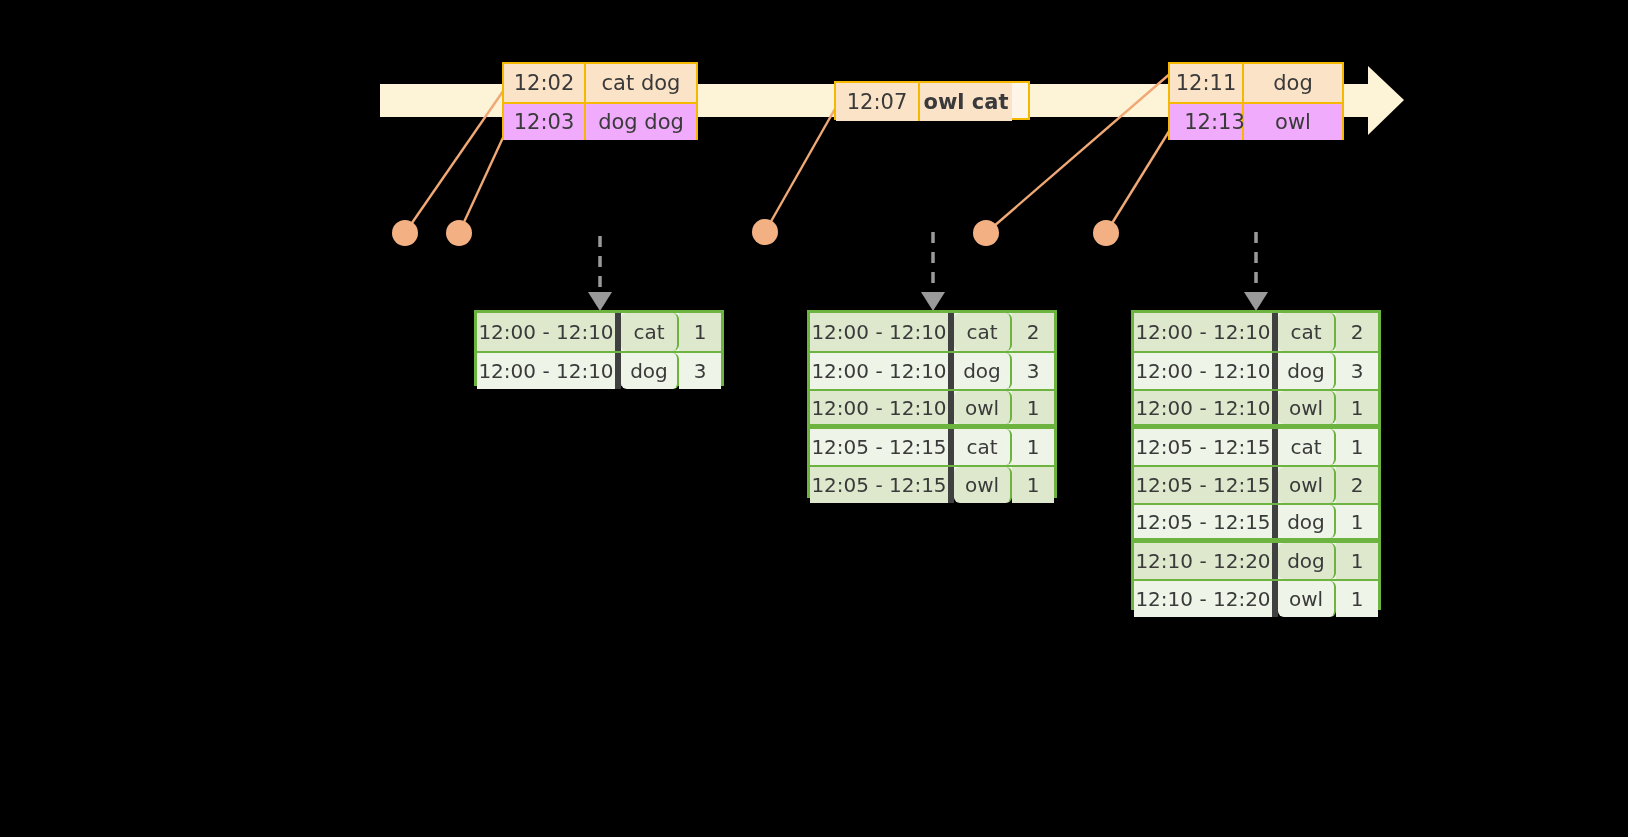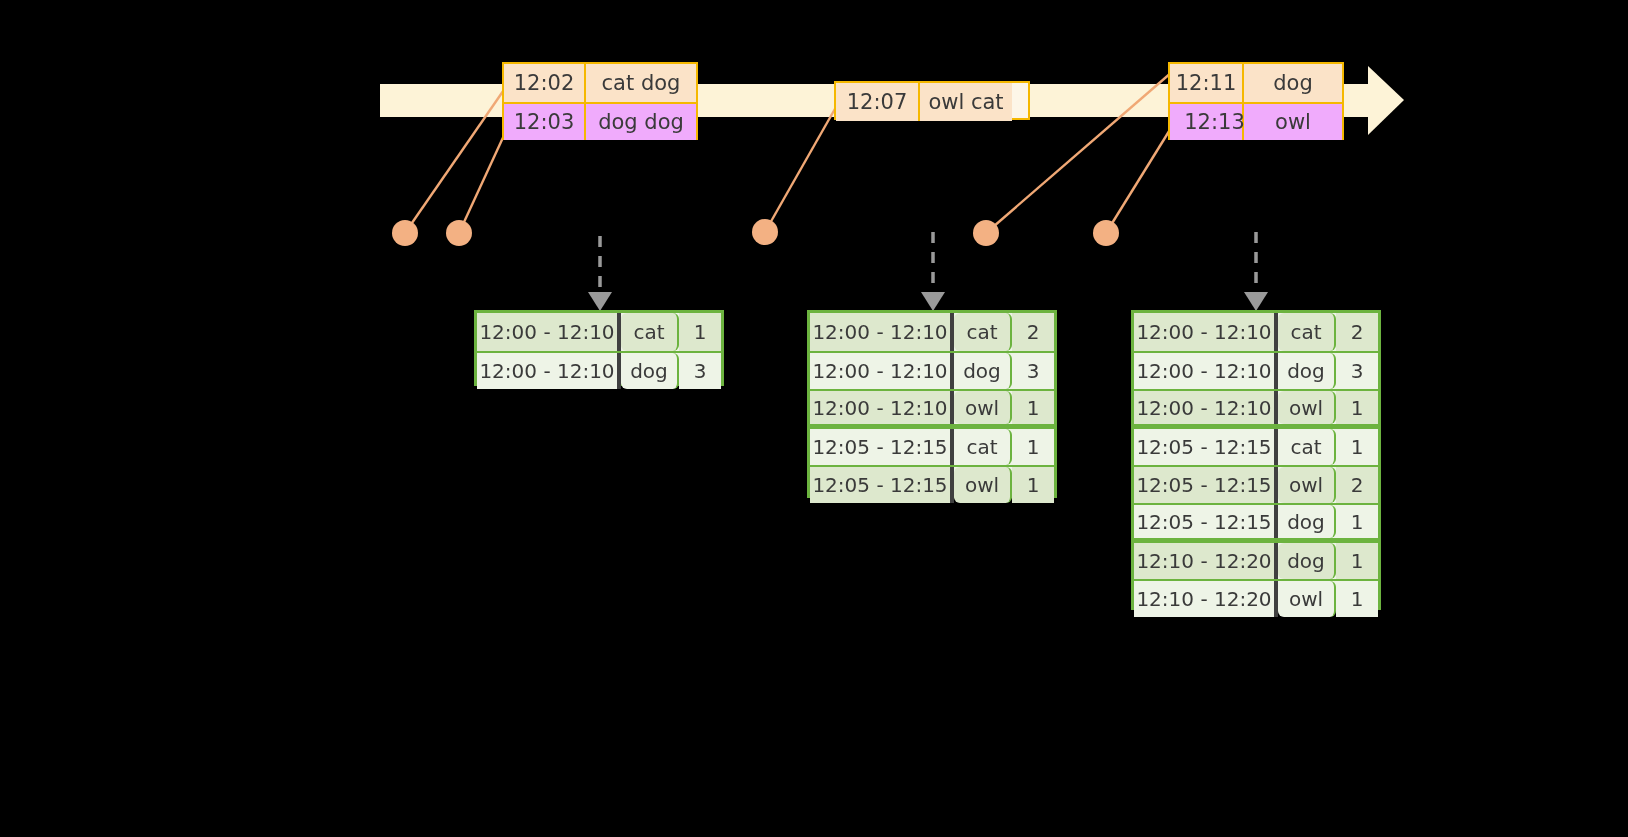--- a/index.html
+++ b/index.html
@@ -79,21 +79,21 @@
   .res-row.g .cell { background: #dde8cd; }
   .res-row.w .cell { background: #eef4e7; }
   .res-row .cell {
     display: flex;
     align-items: center;
     justify-content: center;
     font-size: 20px;
     color: #3a3a3a;
     box-sizing: border-box;
   }
-  .res-row .cell.win  { border-right: 4px solid #404040; }
+  .res-row .cell.win  { border-right: 6px solid #404040; }
   .res-row .cell.key  { border-right: 2px solid #6cb33f; border-radius: 6px; }
   .res-row.groupend { border-bottom: 3px solid #6cb33f; }
 
   
   .dot {
     position: absolute;
     width: 26px;
     height: 26px;
     border-radius: 50%;
     background: #f3b183;
@@ -143,21 +143,21 @@
     </div>
     <div class="event-row plain">
       <div class="cell time" style="width:82px;">12:03</div>
       <div class="cell words" style="width:110px;">dog dog</div>
     </div>
   </div>
 
   <div class="event-box" style="left:834px; top:81px; width:196px; height:39px;">
     <div class="event-row shade">
       <div class="cell time" style="width:84px;">12:07</div>
-      <div class="cell words" style="width:92px;">owl cat</div>
+      <div class="cell words" style="width:92px;font-weight:bold;">owl cat</div>
     </div>
   </div>
 
   <div class="event-box" style="left:1168px; top:62px; width:176px; height:78px;">
     <div class="event-row shade">
       <div class="cell time" style="width:74px;">12:11</div>
       <div class="cell words" style="width:98px;">dog</div>
     </div>
     <div class="event-row plain">
       <div class="cell time" style="width:74px;padding-left:17px;">12:13</div>

